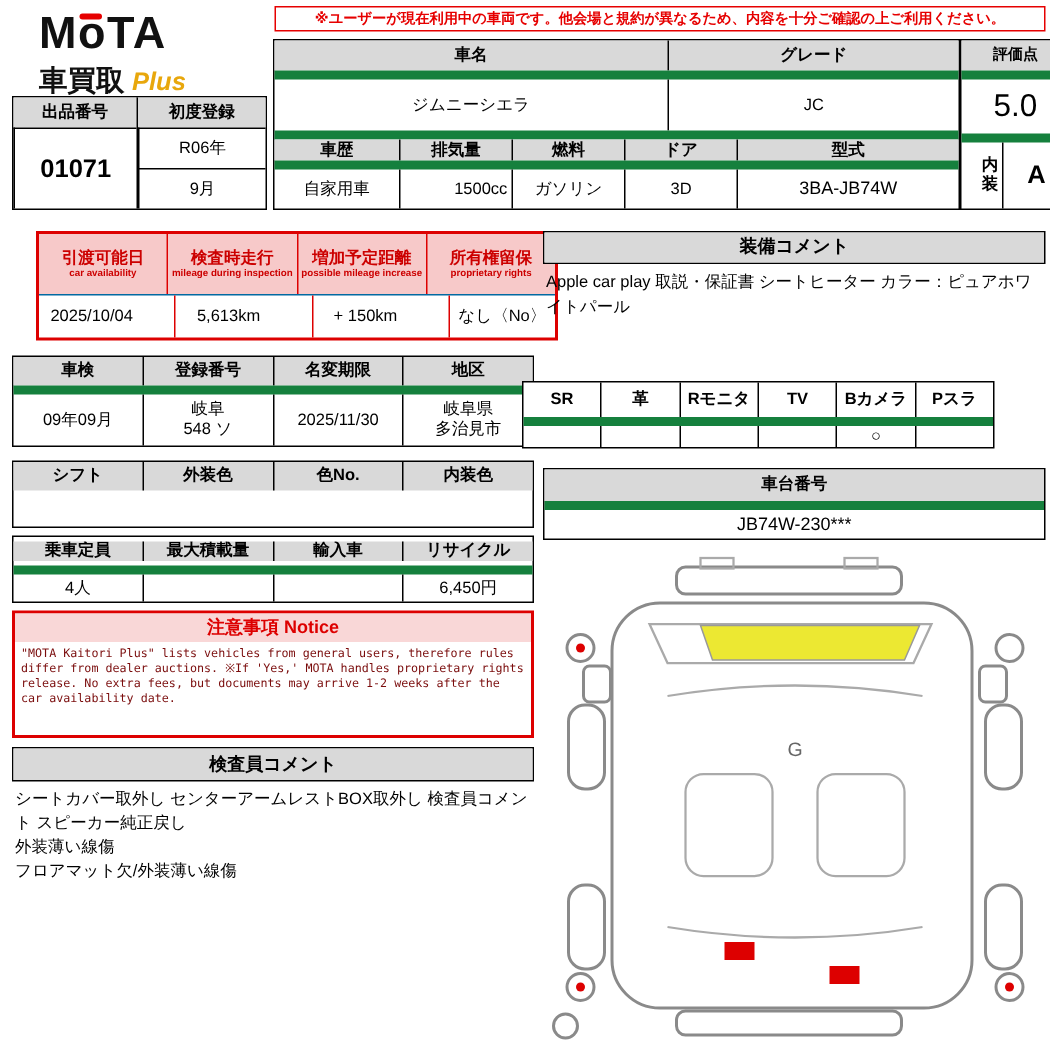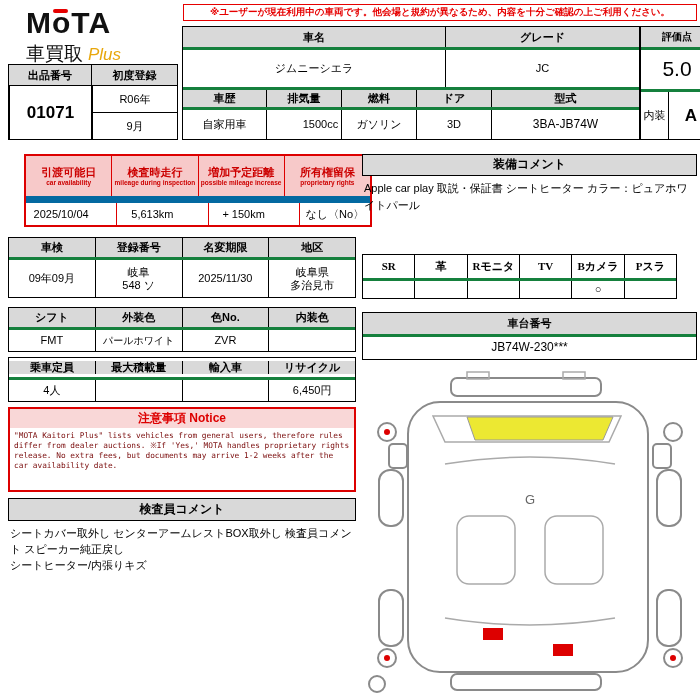--- a/index.html
+++ b/index.html
@@ -7,44 +7,44 @@
   body {
     position:relative; background:#ffffff; color:#000;
     font-family:"Liberation Sans","DejaVu Sans",sans-serif;
     overflow:hidden;
   }
   .abs { position:absolute; }
 
   
   .tbl { border:1px solid #000; background:#fff; display:flex; flex-direction:column; }
   .row { display:flex; flex:0 0 auto; }
-  .row + .row { border-top:3px solid #15803d; }
+  .row + .row { border-top:6px solid #15803d; }
   .cell { display:flex; flex-direction:column; align-items:center; justify-content:center;
           text-align:center; overflow:hidden; font-size:11px; line-height:1.15;
           white-space:pre-line; }
   .cell + .cell { border-left:1px solid #000; }
   .hd { background:#d9d9d9; font-weight:bold; }
 
   
   .red-tbl { border:2px solid #dd0000; }
-  .red-tbl .row + .row { border-top:7px solid #0369a1;gap:20px; }
+  .red-tbl .row + .row { border-top:1px solid #0369a1;gap:20px; }
   .red-tbl .cell + .cell { border-left:1px solid #dd0000; }
   .red-hd { background:#f7c9c9; color:#cc0000; font-weight:bold; }
   .red-hd .sub { font-size:6.5px; font-weight:bold; color:#cc0000; line-height:1.1; }
 
   
   .banner { border:1px solid #e60000; color:#e60000; font-weight:bold; font-size:9.5px;
             display:flex; align-items:center; justify-content:center; white-space:nowrap; }
 
   
   .logo-main { font-size:30px; font-weight:bold; letter-spacing:1px; line-height:1; color:#111; }
   .logo-o { position:relative; display:inline-block; }
   .logo-o::before { content:""; position:absolute; top:1px; left:1px; width:15px; height:4px;
                     background:#e60000; border-radius:2px; }
-  .logo-sub { font-size:19px; font-weight:normal; color:#111; margin-top:3px; }
+  .logo-sub { font-size:19px; font-weight:bold; color:#111; margin-top:3px; }
   .logo-plus { color:#e8a70c; font-style:italic; font-size:17px; margin-left:5px; }
 
   .big-lot { font-size:17px; font-weight:bold; }
   .score-big { font-size:21px; }
   .interior-a { font-size:17px; font-weight:bold; }
 
   
   .notice { border:2px solid #dd0000; background:#fff; }
   .notice-title { background:#f9d7d7; color:#dd0000; font-weight:bold; font-size:12px;
                   text-align:center; padding:1px 0; }
@@ -92,21 +92,21 @@
 </div>
 
 <div class="abs tbl" style="left:640px; top:26px; width:74px; height:114px;">
   <div class="row" style="height:20px;">
     <div class="cell hd" style="flex:1; font-size:10px;">評価点</div>
   </div>
   <div class="row" style="height:42px;">
     <div class="cell score-big" style="flex:1;">5.0</div>
   </div>
   <div class="row" style="flex:1;">
-    <div class="cell" style="width:27px; font-weight:normal;">内装</div>
+    <div class="cell" style="width:27px; font-weight:bold;padding-left:11px;">内装</div>
     <div class="cell interior-a" style="flex:1;">A</div>
   </div>
 </div>
 
 <div class="abs tbl" style="left:8px; top:64px; width:170px; height:76px; flex-direction:row;">
   <div style="width:82px; display:flex; flex-direction:column;">
     <div class="cell hd" style="height:20px;">出品番号</div>
     <div class="cell big-lot" style="flex:1; border-top:1px solid #000;">01071</div>
   </div>
   <div style="flex:1; display:flex; flex-direction:column; border-left:1px solid #000;">
@@ -160,26 +160,20 @@
   </div>
 </div>
 
 <div class="abs tbl" style="left:8px; top:307px; width:348px; height:45px;">
   <div class="row" style="height:19px;">
     <div class="cell hd" style="flex:1;">シフト</div>
     <div class="cell hd" style="flex:1;">外装色</div>
     <div class="cell hd" style="flex:1;">色No.</div>
     <div class="cell hd" style="flex:1;">内装色</div>
   </div>
-  <div class="row" style="flex:1;">
-    <div class="cell" style="flex:1;">FMT</div>
-    <div class="cell" style="flex:1; font-size:10px;">パールホワイト</div>
-    <div class="cell" style="flex:1;">ZVR</div>
-    <div class="cell" style="flex:1;"></div>
-  </div>
 </div>
 
 <div class="abs tbl" style="left:8px; top:357px; width:348px; height:45px;">
   <div class="row" style="height:19px;align-items:center;">
     <div class="cell hd" style="flex:1;">乗車定員</div>
     <div class="cell hd" style="flex:1;">最大積載量</div>
     <div class="cell hd" style="flex:1;">輸入車</div>
     <div class="cell hd" style="flex:1;">リサイクル</div>
   </div>
   <div class="row" style="flex:1;">
@@ -193,29 +187,30 @@
 <div class="abs notice" style="left:8px; top:407px; width:348px; height:85px;">
   <div class="notice-title">注意事項 Notice</div>
   <div class="notice-body">"MOTA Kaitori Plus" lists vehicles from general users, therefore rules differ from dealer auctions. ※If 'Yes,' MOTA handles proprietary rights release. No extra fees, but documents may arrive 1-2 weeks after the car availability date.</div>
 </div>
 
 <div class="abs tbl" style="left:8px; top:498px; width:348px; height:23px;">
   <div class="cell hd" style="flex:1; font-size:12px;">検査員コメント</div>
 </div>
 <div class="abs comment-text" style="left:10px; top:526px; width:346px;">
   <div>シートカバー取外し センターアームレストBOX取外し 検査員コメント スピーカー純正戻し</div>
-  <div>シートヒーター/内張りキズ</div>
+  <div>外装薄い線傷</div>
+  <div>フロアマット欠/外装薄い線傷</div>
 </div>
 
 <div class="abs tbl" style="left:362px; top:154px; width:335px; height:22px;">
   <div class="cell hd" style="flex:1; font-size:12px;">装備コメント</div>
 </div>
 <div class="abs comment-text" style="left:364px; top:180px; width:330px; line-height:1.5;">Apple car play 取説・保証書 シートヒーター カラー：ピュアホワイトパール</div>
 
-<div class="abs tbl" style="left:362px; top:254px; width:315px; height:45px;font-family:Liberation Serif, serif;">
+<div class="abs tbl" style="left:348px; top:254px; width:315px; height:45px;">
   <div class="row" style="height:23px;">
     <div class="cell" style="flex:1; font-weight:bold;">SR</div>
     <div class="cell" style="flex:1; font-weight:bold;">革</div>
     <div class="cell" style="flex:1; font-weight:bold;">Rモニタ</div>
     <div class="cell" style="flex:1; font-weight:bold;">TV</div>
     <div class="cell" style="flex:1; font-weight:bold;">Bカメラ</div>
     <div class="cell" style="flex:1; font-weight:bold;">Pスラ</div>
   </div>
   <div class="row" style="flex:1;">
     <div class="cell" style="flex:1;"></div>

